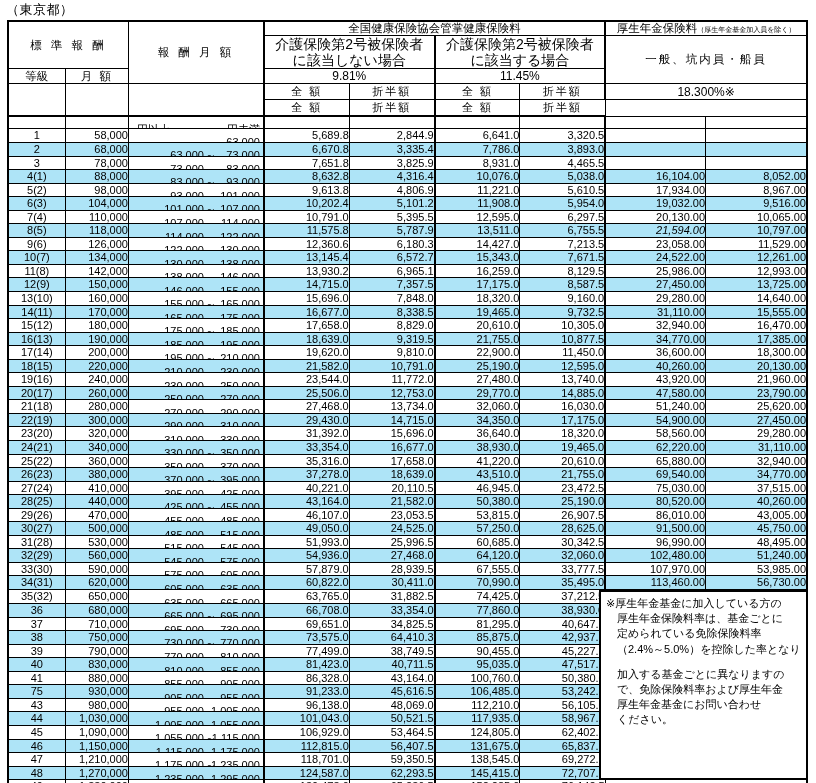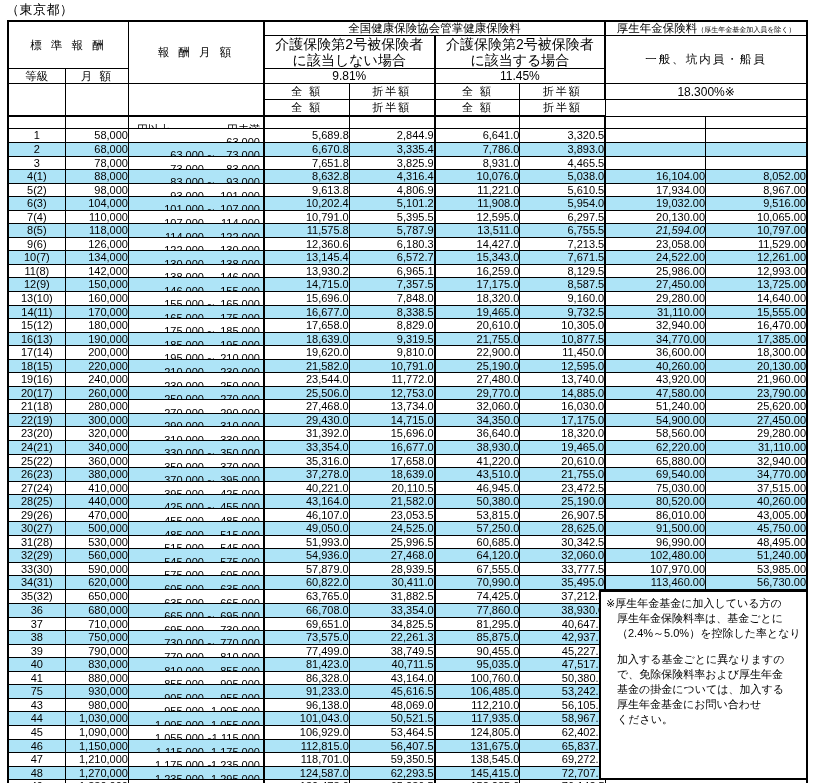--- a/index.html
+++ b/index.html
@@ -731,21 +731,21 @@
           </tr>
           <tr class="band">
             <td class="c">38</td>
             <td class="r">750,000</td>
             <td class="range">
               <span class="lo">730,000</span>
               <span class="tl">～</span>
               <span class="hi">770,000</span>
             </td>
             <td class="r sep-l">73,575.0</td>
-            <td class="r">22,261.3</td>
+            <td class="r">64,410.3</td>
             <td class="r sep-l">85,875.0</td>
             <td class="r">42,937.5</td>
             <td colspan="2" style="border: none; background: rgb(255, 255, 255);"></td>
           </tr>
           <tr class="">
             <td class="c">39</td>
             <td class="r">790,000</td>
             <td class="range">
               <span class="lo">770,000</span>
               <span class="tl">～</span>
@@ -897,21 +897,21 @@
             <td class="r">76,142.5</td>
             <td colspan="2" style="border: none; background: rgb(255, 255, 255);"></td>
           </tr>
         </tbody>
   </table>
   </div>
 
   <div class="notebox">
     <p>※厚生年金基金に加入している方の</p>
     <p class="ind">厚生年金保険料率は、基金ごとに</p>
+    <p class="ind">定められている免除保険料率</p>
     <p class="ind">（2.4%～5.0%）を控除した率となり</p>
     <p class="ind p2">加入する基金ごとに異なりますの</p>
     <p class="ind">で、免除保険料率および厚生年金</p>
-    <p class="ind">基金の掛金については、加入する</p>
     <p class="ind">厚生年金基金にお問い合わせ</p>
     <p class="ind">ください。</p>
   </div>
 
 </div>
 
 </body></html>

